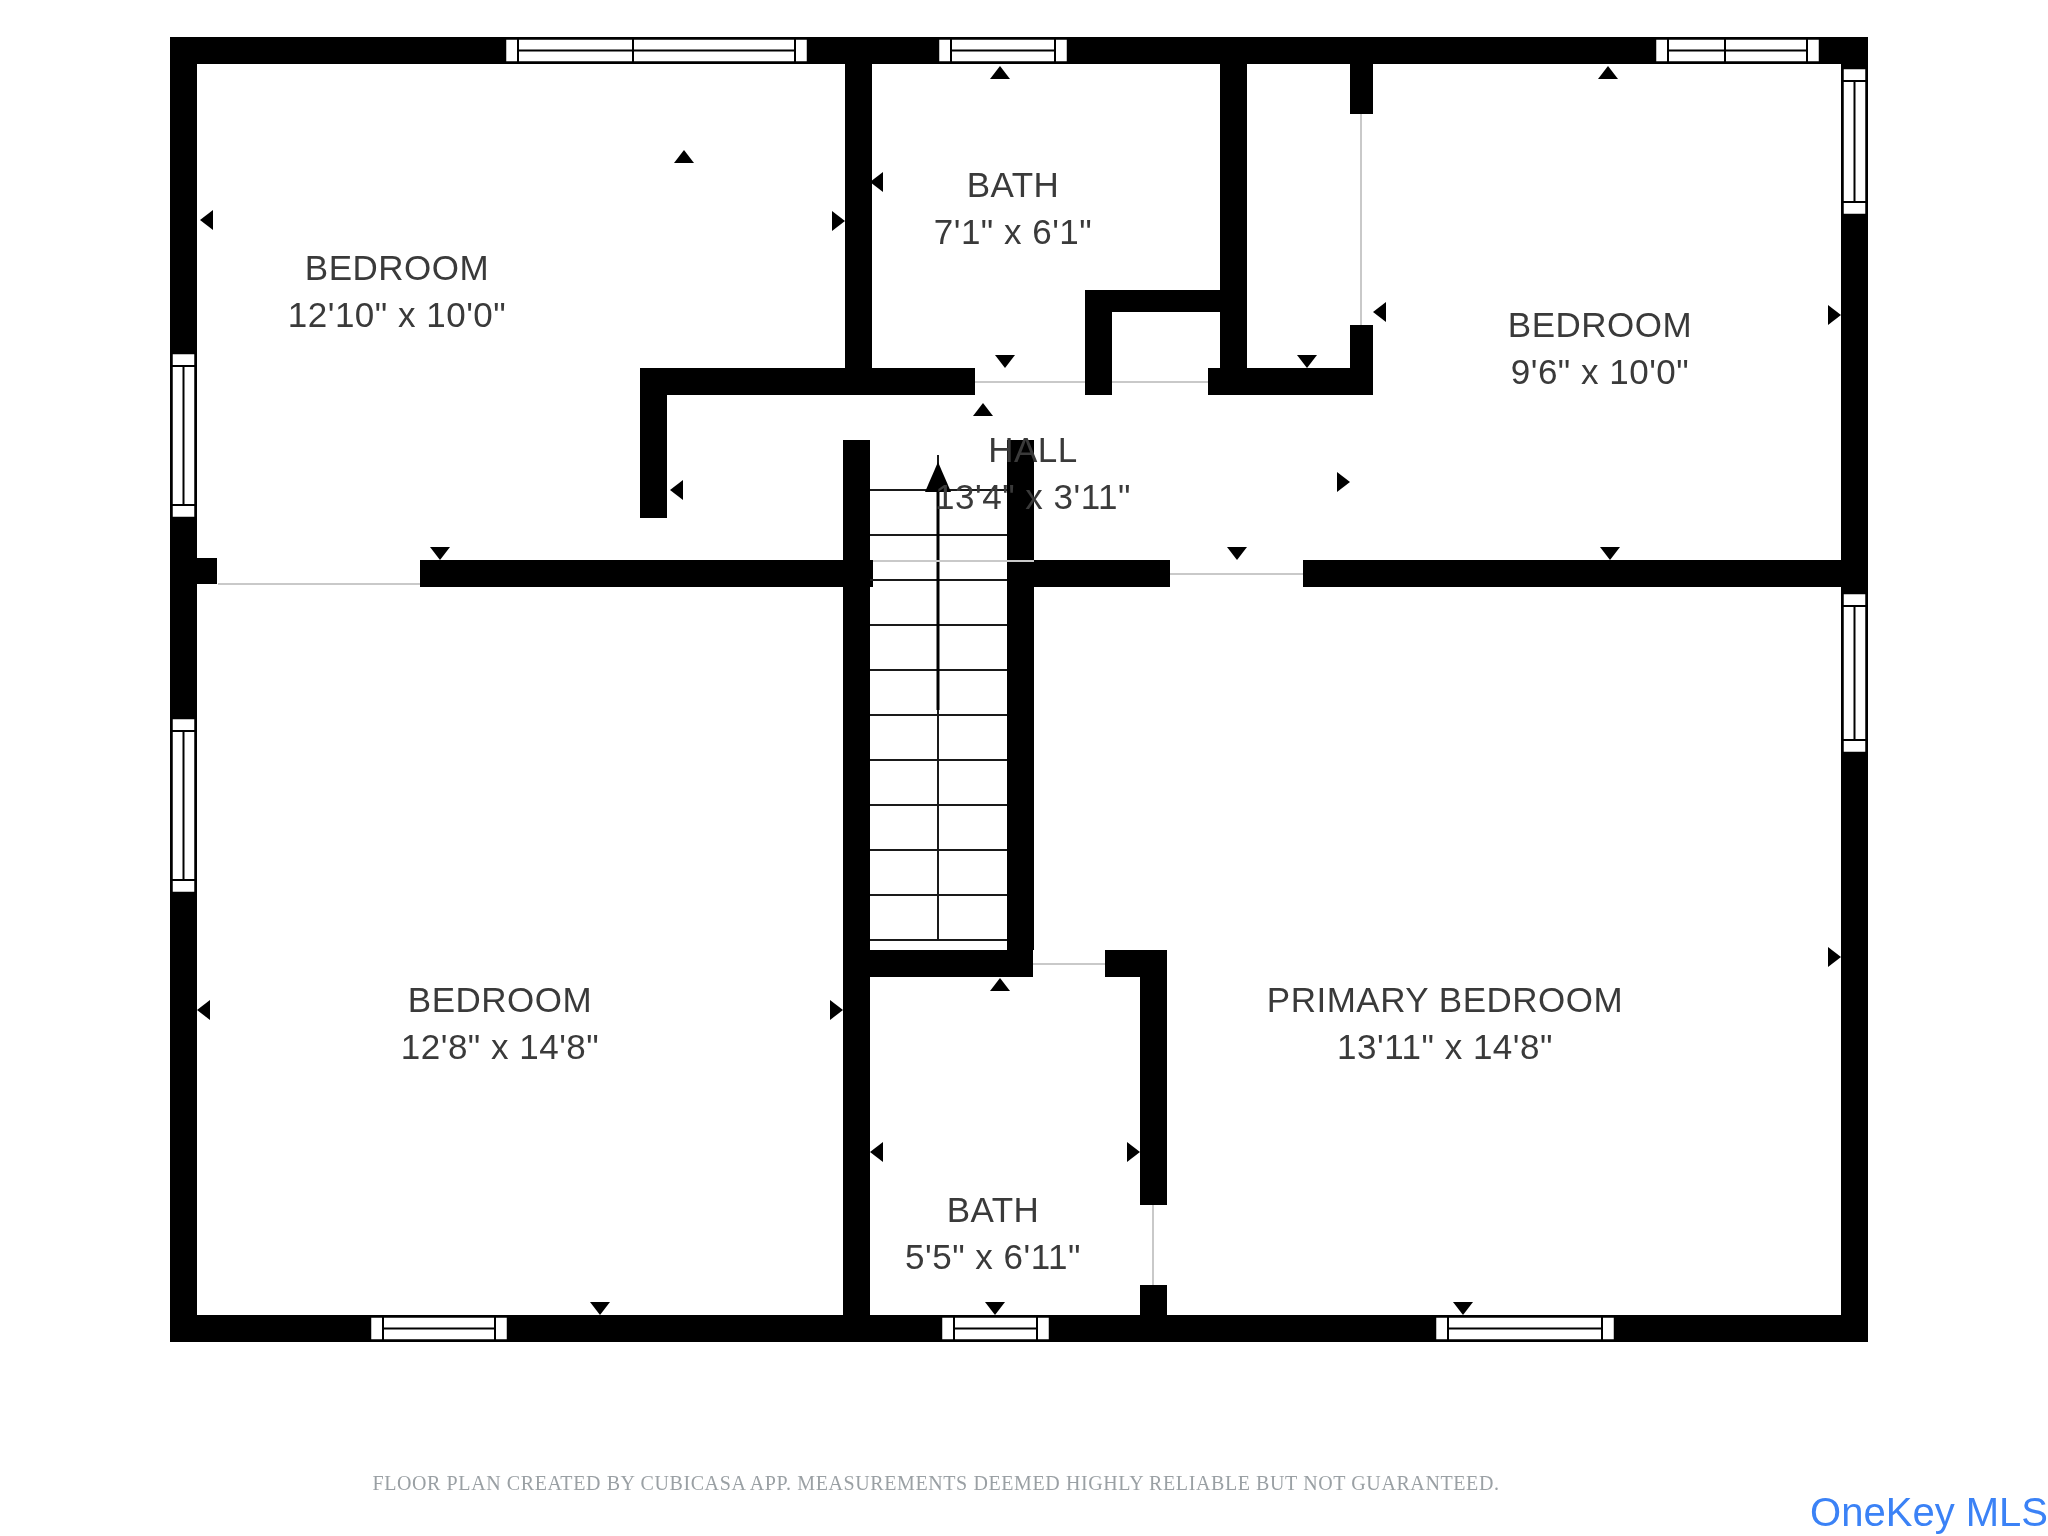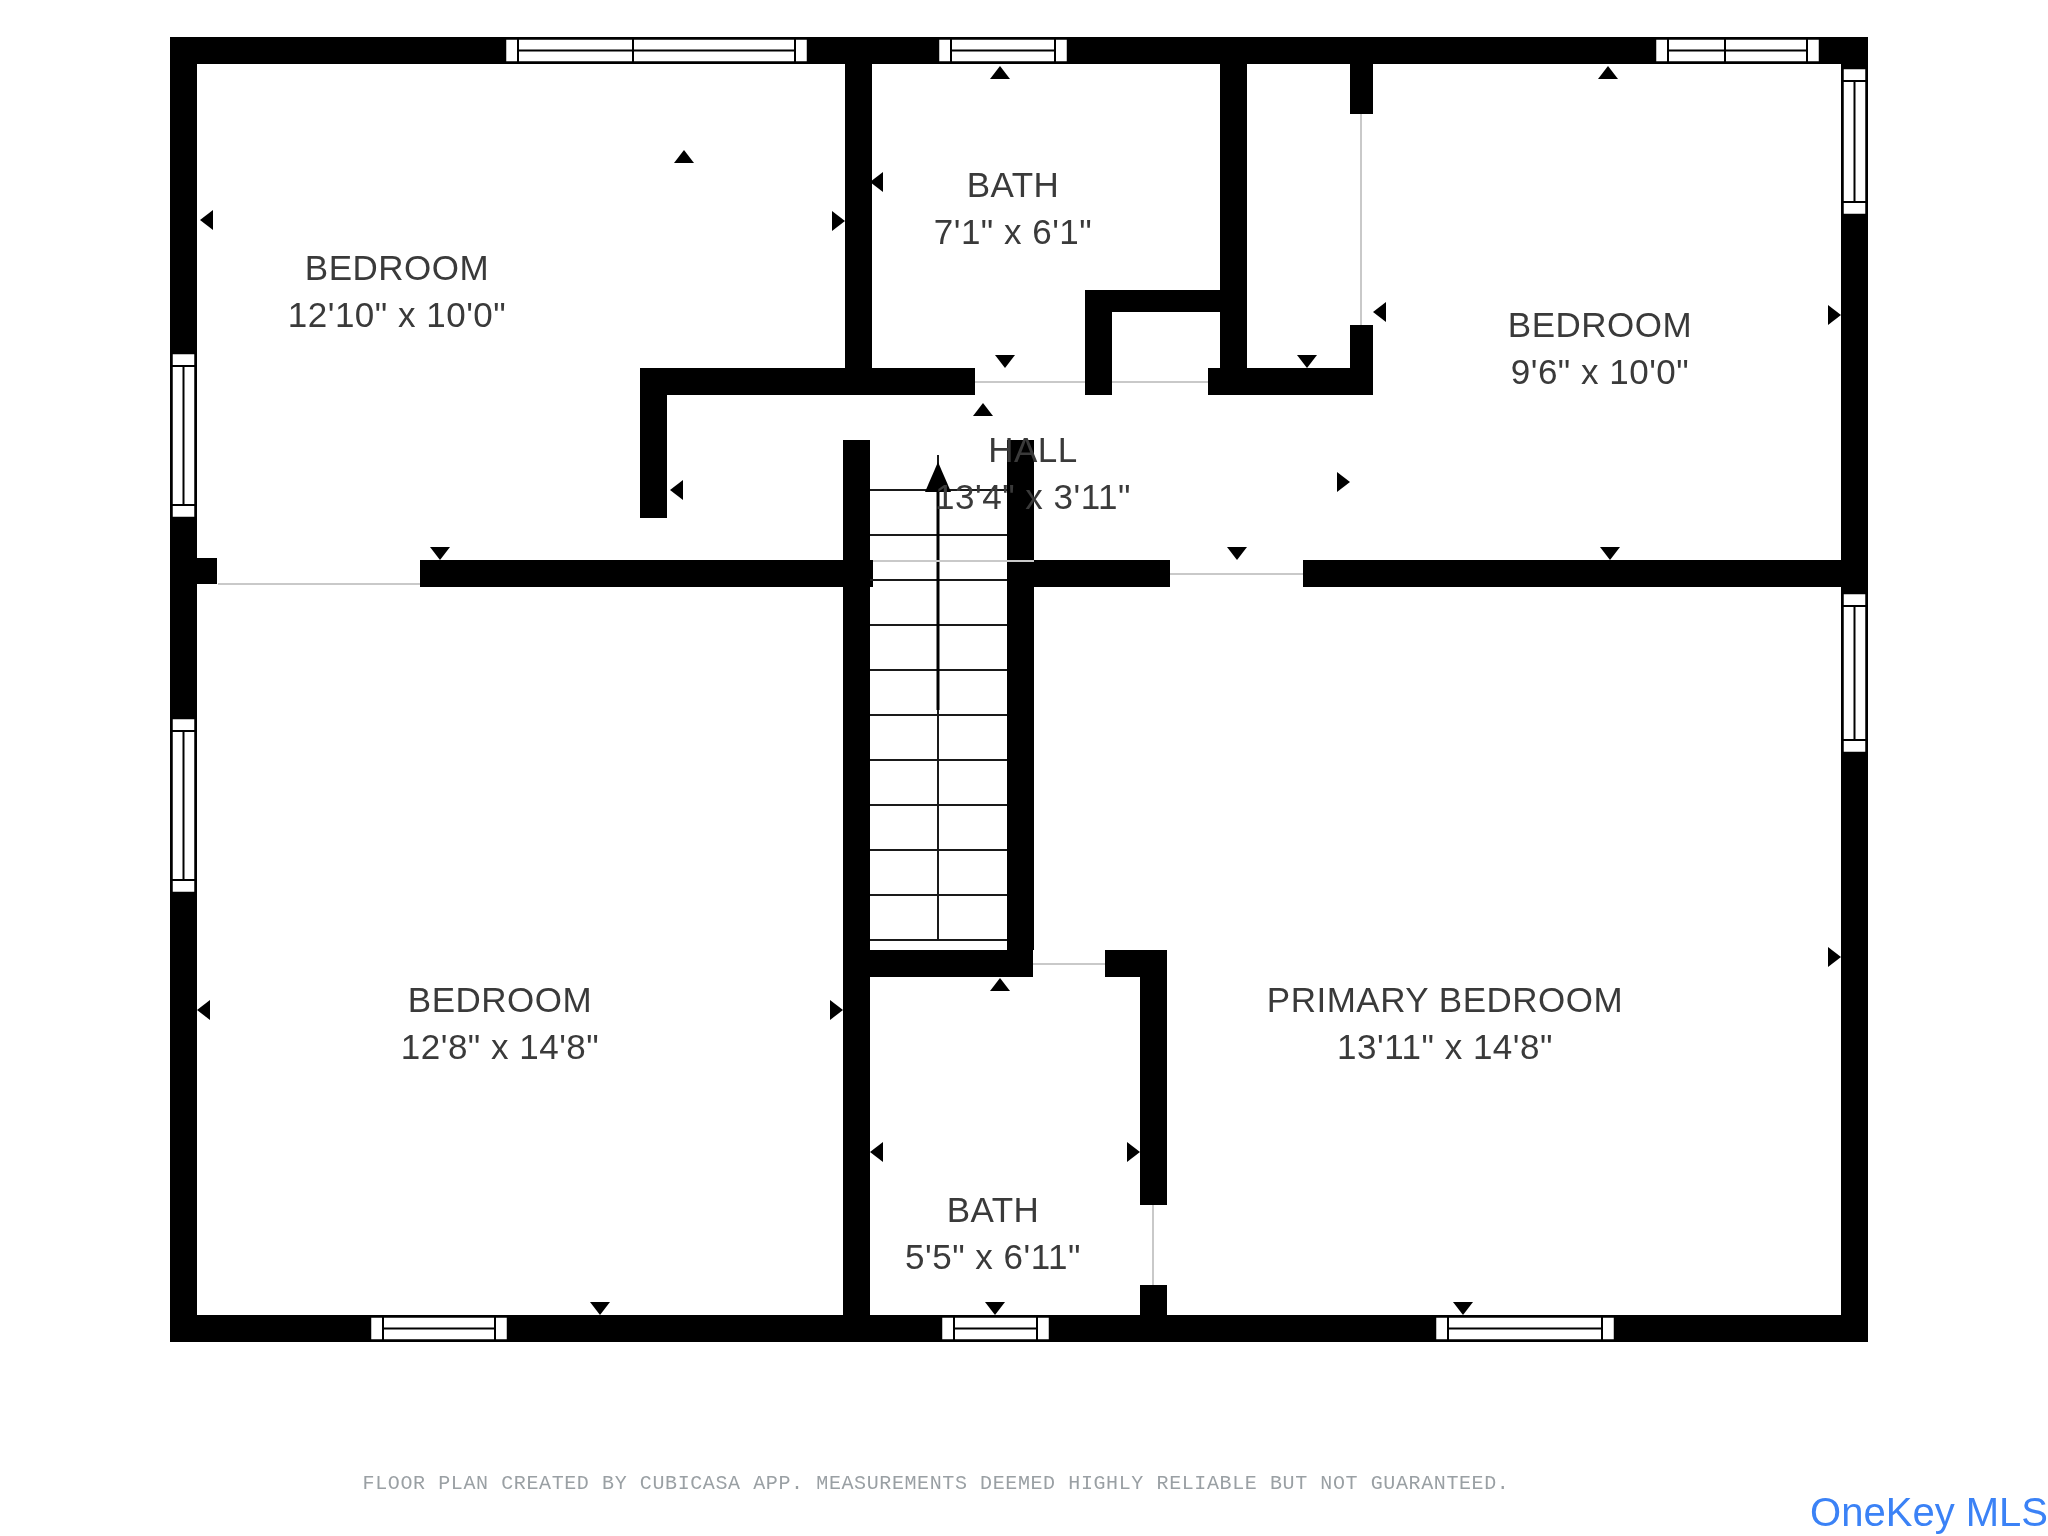--- a/index.html
+++ b/index.html
@@ -1,21 +1,21 @@
 <!DOCTYPE html>
 <html><head>
 <meta charset="utf-8">
 <style>
   html,body{margin:0;padding:0;background:#fff;}
   #stage{position:relative;width:2048px;height:1536px;background:#ffffff;overflow:hidden;
          font-family:"Liberation Sans", sans-serif;}
   #plan-svg{position:absolute;left:0;top:0;}
   .room-name,.room-dims{fill:#3a3a3a;font-family:"Liberation Sans",sans-serif;font-size:35px;letter-spacing:.5px;}
   #footer-disclaimer{position:absolute;left:0;top:1472px;width:1872px;text-align:center;
-        color:#9aa0a4;font-size:20px;letter-spacing:.6px;font-family:Liberation Mono, monospace;}
+        color:#9aa0a4;font-size:20px;letter-spacing:.6px;font-family:Liberation Serif, serif;}
   #watermark{position:absolute;right:0;top:1490px;color:#3b82f6;font-size:40px;
         font-family:"Liberation Sans",sans-serif;}
 </style>
 </head>
 <body>
 
 <div id="stage">
   <svg id="plan-svg" width="2048" height="1536" viewBox="0 0 2048 1536" xmlns="http://www.w3.org/2000/svg">
     <g id="g-walls">
         <rect x="170" y="37" width="27" height="1305" fill="#000000" shape-rendering="crispEdges"></rect>

